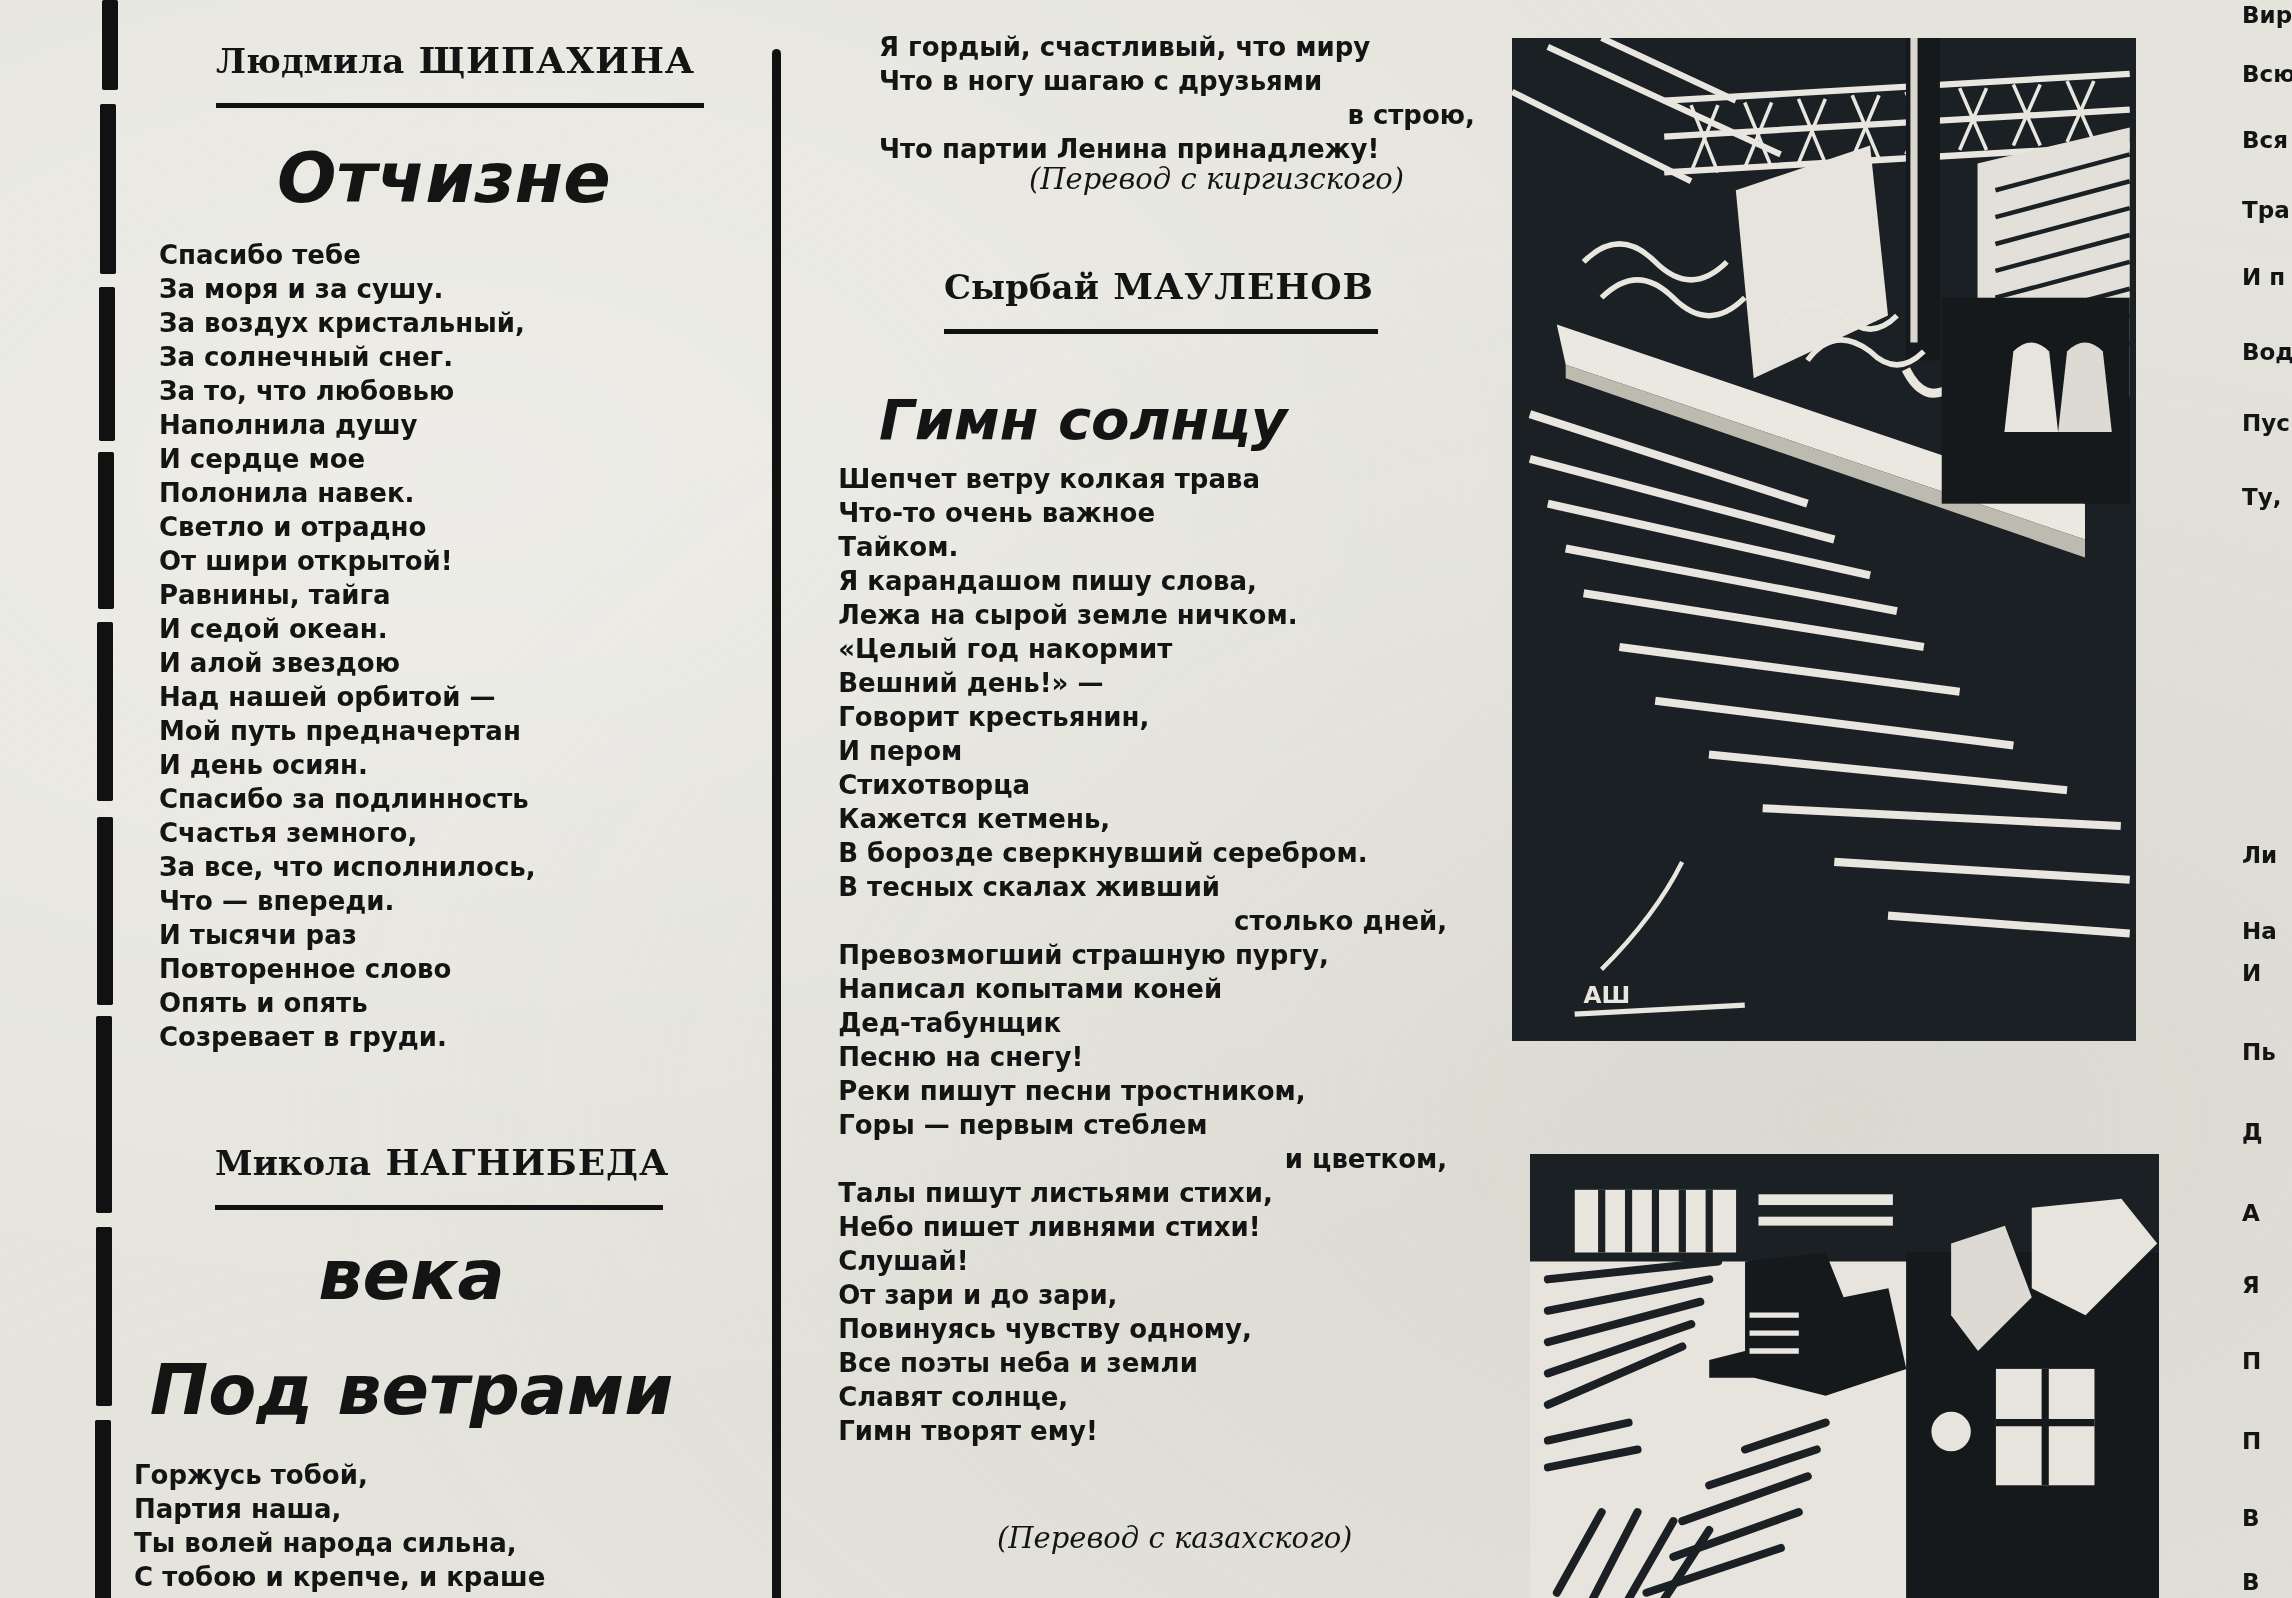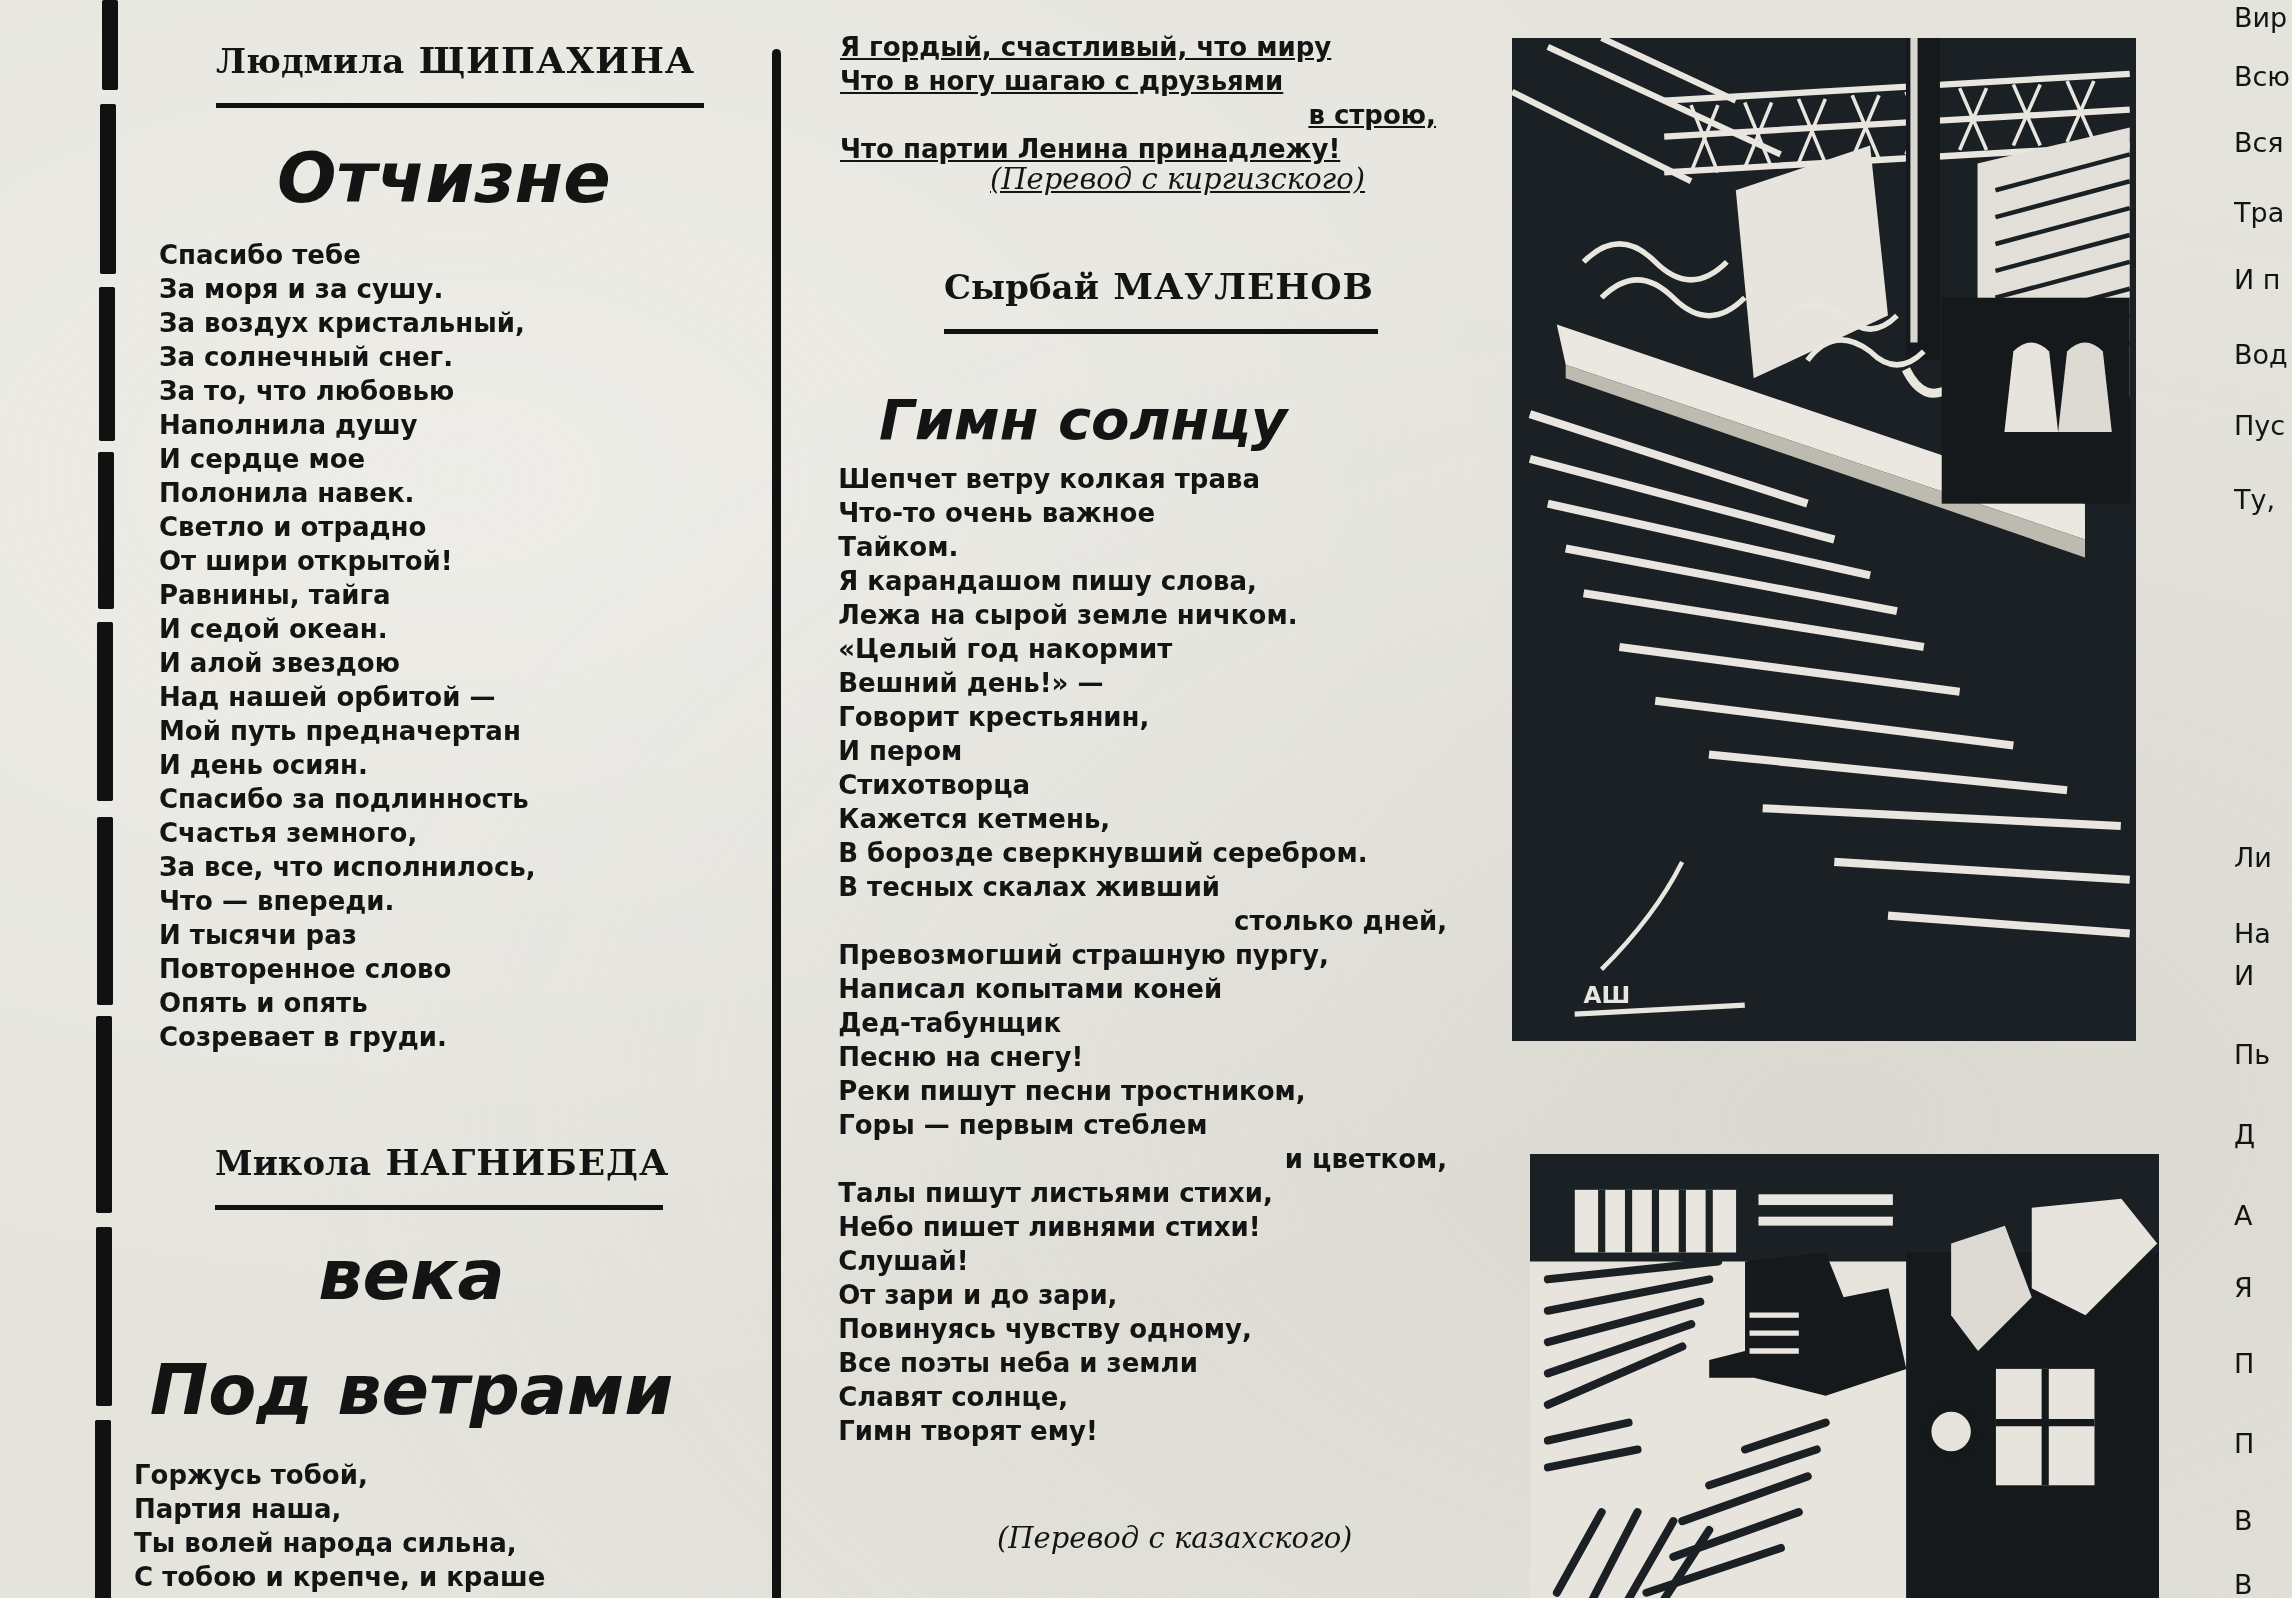--- a/index.html
+++ b/index.html
@@ -23,21 +23,21 @@
   .title { font-family:"DejaVu Sans", sans-serif; font-weight:bold; font-style:italic; font-size:70px; line-height:1; white-space:nowrap; }
   .title-2line { font-size:70px; line-height:115px; text-align:center; }
   .poem { font-family:"DejaVu Sans", sans-serif; font-weight:bold; font-size:26px; line-height:34px; white-space:pre; }
   .poem .line { display:block; }
   .poem .line.indent { text-align:right; }
   .translation { font-family:"DejaVu Serif", serif; font-style:italic; font-size:29px; white-space:nowrap; }
 
   .illus { background:#d946ef; overflow:hidden; }
   .illus svg { display:block; width:100%; height:100%; }
   .edge-text { left:2234px; top:0; width:58px; height:1599px; overflow:hidden; }
-  .edge-text span { position:absolute; left:0; font-weight:normal; font-size:27px; white-space:nowrap; }
+  .edge-text span { position:absolute; left:8px; font-weight:bold; font-size:23px; white-space:nowrap; }
 </style>
 </head>
 <body>
 
 <div class="abs left-border">
   <span style="top:0;height:90px;left:1.8px"></span>
   <span style="top:104px;height:170px"></span>
   <span style="top:287px;height:154px;left:-0.9px"></span>
   <span style="top:452px;height:157px;left:-1.8px"></span>
   <span style="top:622px;height:179px;left:-2.7px"></span>
@@ -65,21 +65,21 @@
   </div>
   <div class="abs title title-2line" style="left:0;top:99px;width:573px;">
     <div>века</div>
     <div>Под ветрами</div>
   </div>
   <div class="abs poem" id="poem2-body" style="left:9px;top:339px;"><span class="line">Горжусь тобой,</span><span class="line">Партия наша,</span><span class="line">Ты волей народа сильна,</span><span class="line">С тобою и крепче, и краше</span></div>
 </div>
 
 <div class="abs divider"></div>
 
-<div class="abs" style="left:840px;top:30px;width:609px;text-decoration:underline;">
+<div class="abs" style="left:879px;top:30px;width:609px;">
   <div class="poem" id="prev-body" style="width:596px;"><span class="line">Я гордый, счастливый, что миру</span><span class="line">Что в ногу шагаю с друзьями</span><span class="line indent">в строю,</span><span class="line">Что партии Ленина принадлежу!</span></div>
   <div class="translation" style="margin-left:150px;margin-top:-3.6px;">(Перевод с киргизского)</div>
 </div>
 
 <div class="abs" style="left:831px;top:260px;width:627px;height:1339px;">
   <div class="abs" style="left:113px;top:5.4px;">
     <div class="byline" style="width:434px;">
       <span class="first">Сырбай</span><span>МАУЛЕНОВ</span>
     </div>
   </div>

